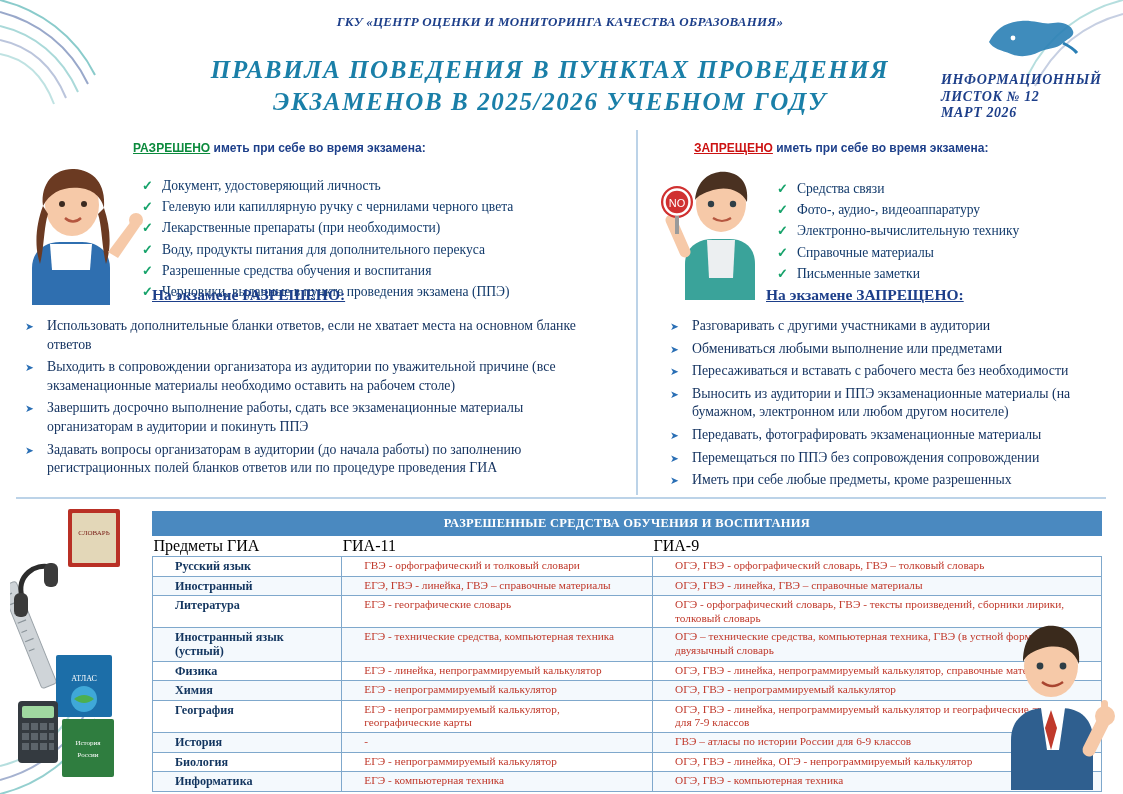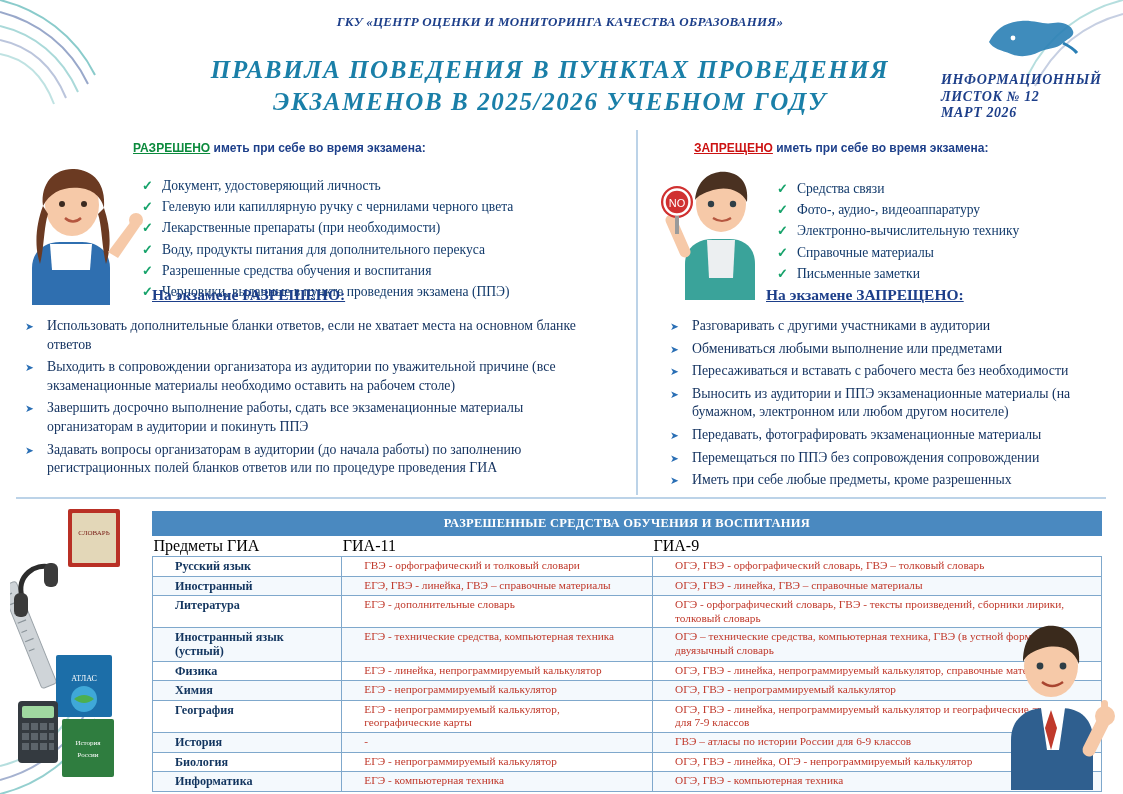--- a/index.html
+++ b/index.html
@@ -319,21 +319,21 @@
           <td class="g11">ГВЭ - орфографический и толковый словари</td>
           <td class="g9">ОГЭ, ГВЭ - орфографический словарь, ГВЭ – толковый словарь</td>
         </tr>
         <tr>
           <td class="subject">Иностранный</td>
           <td class="g11">ЕГЭ, ГВЭ - линейка, ГВЭ – справочные материалы</td>
           <td class="g9">ОГЭ, ГВЭ - линейка, ГВЭ – справочные материалы</td>
         </tr>
         <tr>
           <td class="subject">Литература</td>
-          <td class="g11">ЕГЭ - дополнительные словарь</td>
+          <td class="g11">ЕГЭ - географические словарь</td>
           <td class="g9">ОГЭ - орфографический словарь, ГВЭ - тексты произведений, сборники лирики, толковый словарь</td>
         </tr>
         <tr>
           <td class="subject">Иностранный язык (устный)</td>
           <td class="g11">ЕГЭ - технические средства, компьютерная техника</td>
           <td class="g9">ОГЭ – технические средства, компьютерная техника, ГВЭ (в устной форме) - двуязычный словарь</td>
         </tr>
         <tr>
           <td class="subject">Физика</td>
           <td class="g11">ЕГЭ - линейка, непрограммируемый калькулятор</td>

